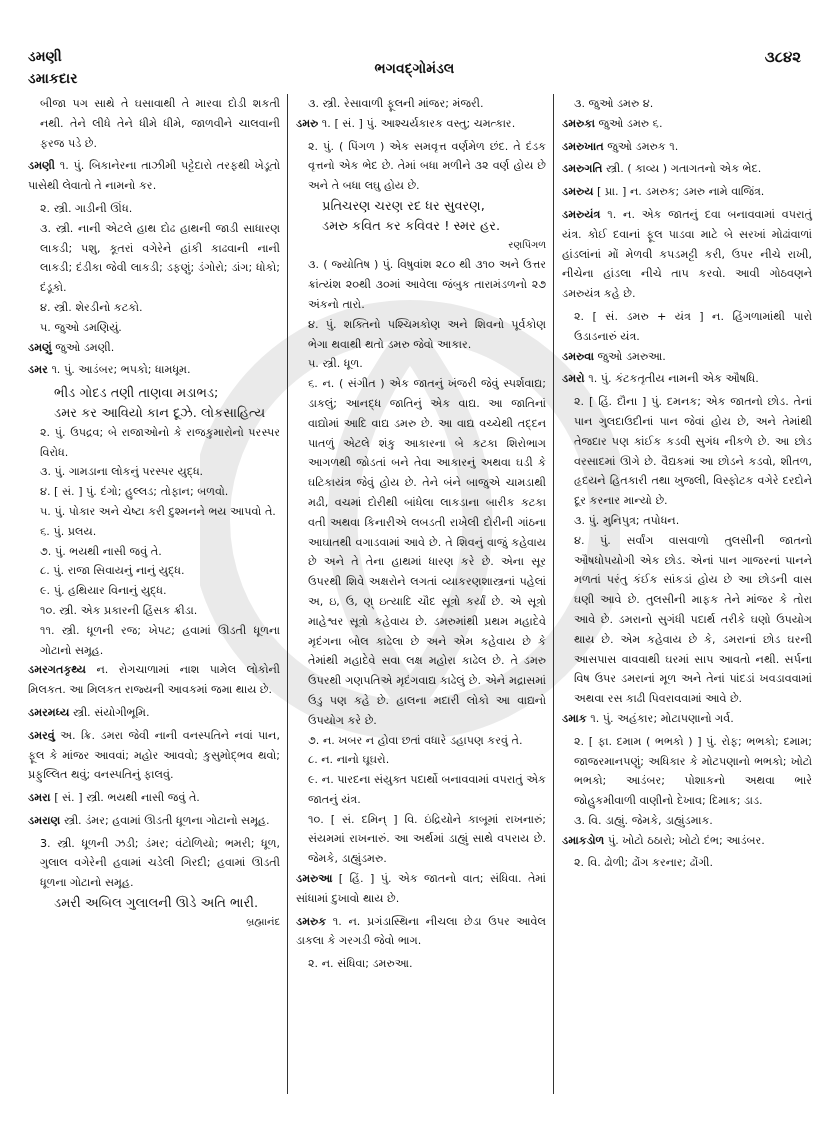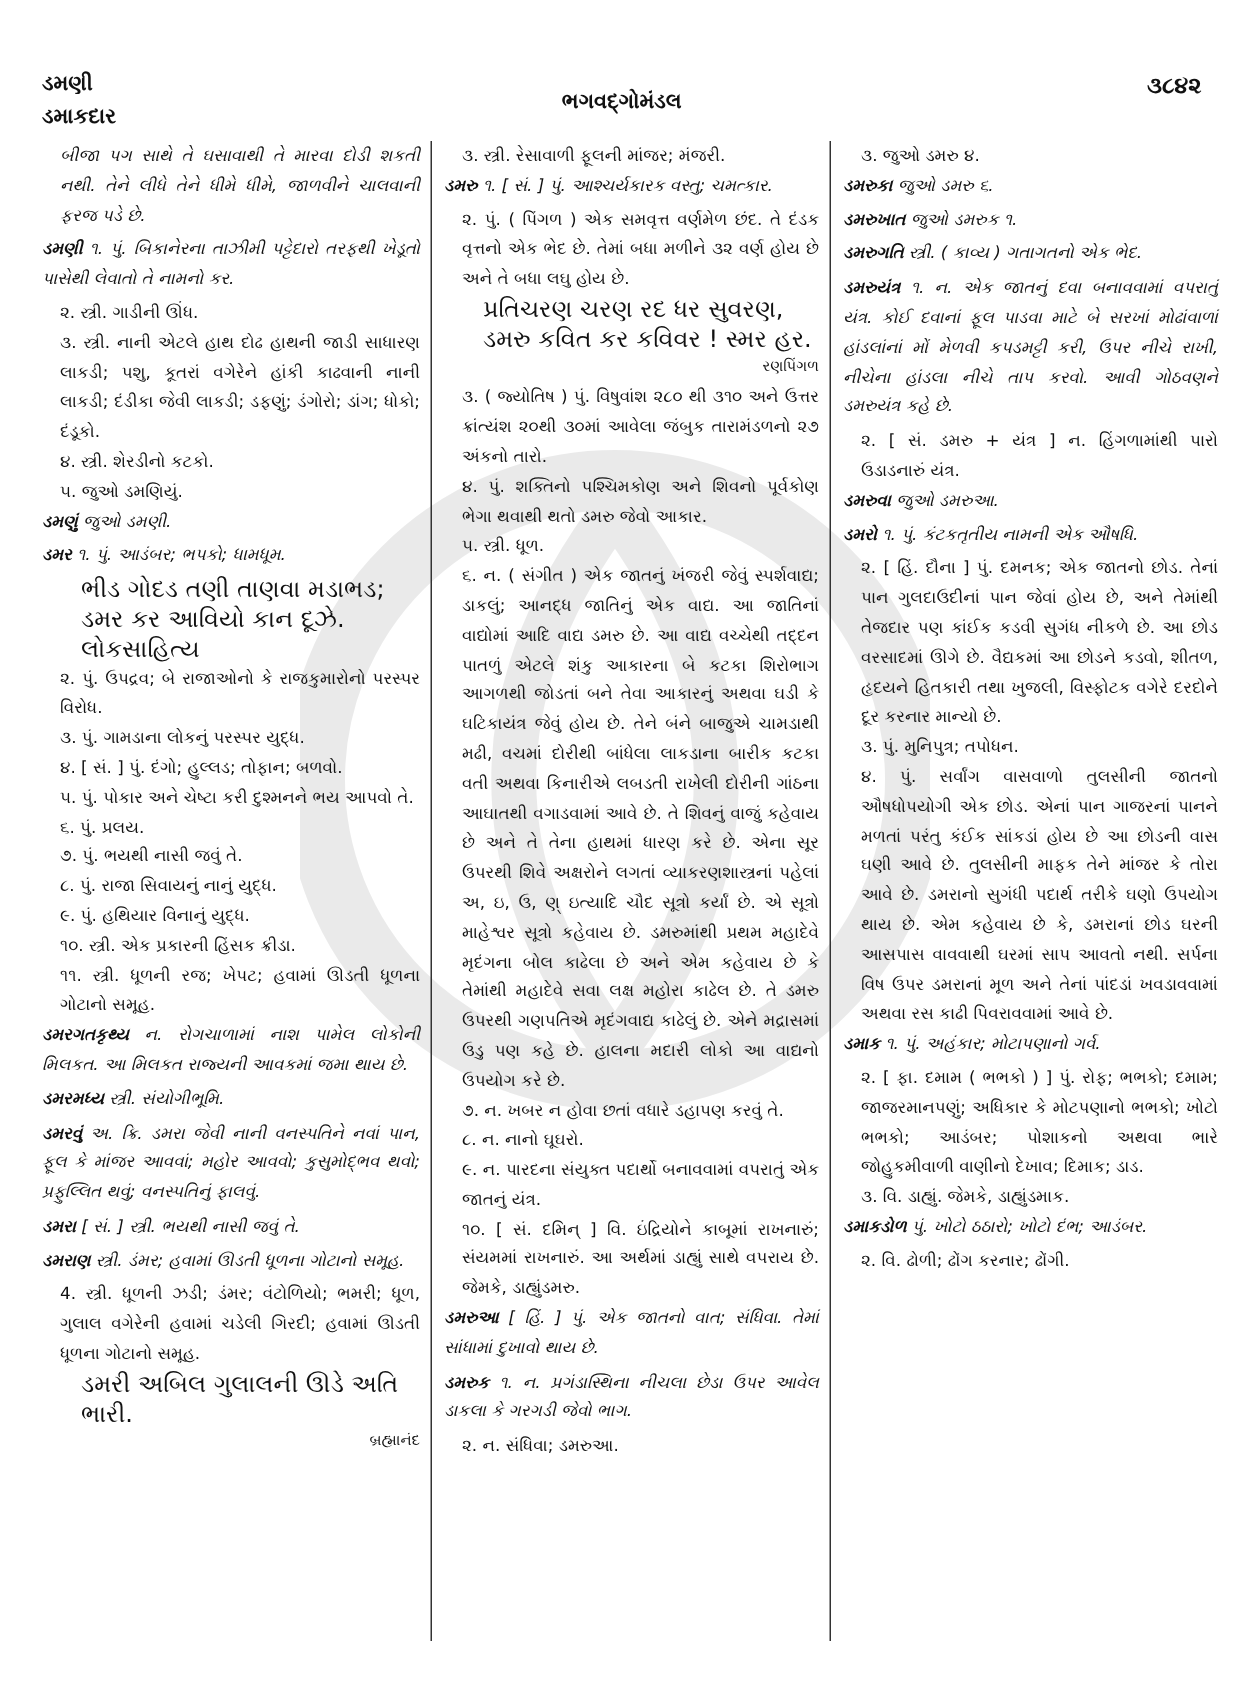--- a/index.html
+++ b/index.html
@@ -12,25 +12,25 @@
   .hdr-center { position: absolute; left: 0; right: 0; top: 12px; text-align: center; font-size: 14px; font-weight: bold; }
   .hdr-right { position: absolute; right: 0; top: 0; font-size: 15px; font-weight: bold; }
   .hdr-left2 { position: absolute; left: 28px; top: 70px; font-size: 14px; font-weight: bold; }
   .col { position: absolute; top: 94px; font-size: 11.2px; line-height: 19.8px; }
   .col1 { left: 28px; width: 252px; }
   .col2 { left: 296px; width: 250px; }
   .col3 { left: 562px; width: 250px; }
   .rule { position: absolute; top: 94px; width: 1px; background: #333; }
   .r1 { left: 287px; height: 1000px; }
   .r2 { left: 553px; height: 1000px; }
-  .entry { margin: 0 0 3px 0; text-align: justify; font-style: italic; }
+  .entry { margin: 0 0 3px 0; text-align: justify; }
   .cont { padding-left: 12px; }
   .hw { font-weight: bold; }
   .sense { padding-left: 12px; margin: 0; text-align: justify; }
-  .quote { padding-left: 26px; font-size: 16px; margin: 0; }
+  .quote { padding-left: 26px; font-size: 13px; margin: 0; }
   .src { text-align: right; font-size: 10px; margin: 0; font-family: Liberation Mono, monospace; }
 </style>
 </head>
 <body>
 
 <svg class="watermark" viewBox="0 0 420 520">
   <circle cx="210" cy="260" r="200" fill="none" stroke="#000" stroke-width="40"></circle>
   <path d="M210 80 C 120 200, 120 320, 210 440 C 300 320, 300 200, 210 80 Z" fill="none" stroke="#000" stroke-width="30"></path>
 </svg>
 
@@ -63,21 +63,21 @@
     <p class="sense">૭. પું. ભયથી નાસી જવું તે.</p>
     <p class="sense">૮. પું. રાજા સિવાયનું નાનું યુદ્ધ.</p>
     <p class="sense">૯. પું. હથિયાર વિનાનું યુદ્ધ.</p>
     <p class="sense">૧૦. સ્ત્રી. એક પ્રકારની હિંસક ક્રીડા.</p>
     <p class="sense">૧૧. સ્ત્રી. ધૂળની રજ; ખેપટ; હવામાં ઊડતી ધૂળના ગોટાનો સમૂહ.</p>
     <p class="entry"><span class="hw">ડમરગતકૃથ્ય</span><span> ન. રોગચાળામાં નાશ પામેલ લોકોની મિલકત. આ મિલકત રાજ્યની આવકમાં જમા થાય છે.</span></p>
     <p class="entry"><span class="hw">ડમરમધ્ય</span><span> સ્ત્રી. સંયોગીભૂમિ.</span></p>
     <p class="entry"><span class="hw">ડમરવું</span><span> અ. ક્રિ. ડમરા જેવી નાની વનસ્પતિને નવાં પાન, ફૂલ કે માંજર આવવાં; મહોર આવવો; કુસુમોદ્ભવ થવો; પ્રફુલ્લિત થવું; વનસ્પતિનું ફાલવું.</span></p>
     <p class="entry"><span class="hw">ડમરા</span><span> [ સં. ] સ્ત્રી. ભયથી નાસી જવું તે.</span></p>
     <p class="entry"><span class="hw">ડમરાણ</span><span> સ્ત્રી. ડંમર; હવામાં ઊડતી ધૂળના ગોટાનો સમૂહ.</span></p>
-    <p class="sense">4. સ્ત્રી. ધૂળની ઝડી; ડંમર; વંટોળિયો; ભમરી; ધૂળ, ગુલાલ વગેરેની હવામાં ચડેલી ગિરદી; હવામાં ઊડતી ધૂળના ગોટાનો સમૂહ.</p>
+    <p class="sense">3. સ્ત્રી. ધૂળની ઝડી; ડંમર; વંટોળિયો; ભમરી; ધૂળ, ગુલાલ વગેરેની હવામાં ચડેલી ગિરદી; હવામાં ઊડતી ધૂળના ગોટાનો સમૂહ.</p>
     <p class="quote">ડમરી અબિલ ગુલાલની ઊડે અતિ ભારી.</p>
     <p class="src">બ્રહ્માનંદ</p>
   </div>
 <div class="col col2">
     <p class="sense">૩. સ્ત્રી. રેસાવાળી ફૂલની માંજર; મંજરી.</p>
     <p class="entry"><span class="hw">ડમરુ</span><span> ૧. [ સં. ] પું. આશ્ચર્યકારક વસ્તુ; ચમત્કાર.</span></p>
     <p class="sense">૨. પું. ( પિંગળ ) એક સમવૃત્ત વર્ણમેળ છંદ. તે દંડક વૃત્તનો એક ભેદ છે. તેમાં બધા મળીને ૩૨ વર્ણ હોય છે અને તે બધા લઘુ હોય છે.</p>
     <p class="quote">પ્રતિચરણ ચરણ રદ ધર સુવરણ,</p>
     <p class="quote">ડમરુ કવિત કર કવિવર ! સ્મર હર.</p>
     <p class="src">રણપિંગળ</p>
@@ -91,20 +91,21 @@
     <p class="sense">૧૦. [ સં. દમિન્ ] વિ. ઇંદ્રિયોને કાબૂમાં રાખનારું; સંયમમાં રાખનારું. આ અર્થમાં ડાહ્યું સાથે વપરાય છે. જેમકે, ડાહ્યુંડમરુ.</p>
     <p class="entry"><span class="hw">ડમરુઆ</span><span> [ હિં. ] પું. એક જાતનો વાત; સંધિવા. તેમાં સાંધામાં દુખાવો થાય છે.</span></p>
     <p class="entry"><span class="hw">ડમરુક</span><span> ૧. ન. પ્રગંડાસ્થિના નીચલા છેડા ઉપર આવેલ ડાકલા કે ગરગડી જેવો ભાગ.</span></p>
     <p class="sense">૨. ન. સંધિવા; ડમરુઆ.</p>
   </div>
 <div class="col col3">
     <p class="sense">૩. જુઓ ડમરુ ૪.</p>
     <p class="entry"><span class="hw">ડમરુકા</span><span> જુઓ ડમરુ ૬.</span></p>
     <p class="entry"><span class="hw">ડમરુખાત</span><span> જુઓ ડમરુક ૧.</span></p>
     <p class="entry"><span class="hw">ડમરુગતિ</span><span> સ્ત્રી. ( કાવ્ય ) ગતાગતનો એક ભેદ.</span></p>
+    <p class="entry"><span class="hw">ડમરુય</span><span> [ પ્રા. ] ન. ડમરુક; ડમરુ નામે વાજિંત્ર.</span></p>
     <p class="entry"><span class="hw">ડમરુયંત્ર</span><span> ૧. ન. એક જાતનું દવા બનાવવામાં વપરાતું યંત્ર. કોઈ દવાનાં ફૂલ પાડવા માટે બે સરખાં મોઢાંવાળાં હાંડલાંનાં મોં મેળવી કપડમટ્ટી કરી, ઉપર નીચે રાખી, નીચેના હાંડલા નીચે તાપ કરવો. આવી ગોઠવણને ડમરુયંત્ર કહે છે.</span></p>
     <p class="sense">૨. [ સં. ડમરુ + યંત્ર ] ન. હિંગળામાંથી પારો ઉડાડનારું યંત્ર.</p>
     <p class="entry"><span class="hw">ડમરુવા</span><span> જુઓ ડમરુઆ.</span></p>
     <p class="entry"><span class="hw">ડમરો</span><span> ૧. પું. કંટકતૃતીય નામની એક ઔષધિ.</span></p>
     <p class="sense">૨. [ હિં. દૌના ] પું. દમનક; એક જાતનો છોડ. તેનાં પાન ગુલદાઉદીનાં પાન જેવાં હોય છે, અને તેમાંથી તેજદાર પણ કાંઈક કડવી સુગંધ નીકળે છે. આ છોડ વરસાદમાં ઊગે છે. વૈદ્યકમાં આ છોડને કડવો, શીતળ, હૃદયને હિતકારી તથા ખુજલી, વિસ્ફોટક વગેરે દરદોને દૂર કરનાર માન્યો છે.</p>
     <p class="sense">૩. પું. મુનિપુત્ર; તપોધન.</p>
     <p class="sense">૪. પું. સર્વાંગ વાસવાળો તુલસીની જાતનો ઔષધોપયોગી એક છોડ. એનાં પાન ગાજરનાં પાનને મળતાં પરંતુ કંઈક સાંકડાં હોય છે આ છોડની વાસ ઘણી આવે છે. તુલસીની માફક તેને માંજર કે તોરા આવે છે. ડમરાનો સુગંધી પદાર્થ તરીકે ઘણો ઉપયોગ થાય છે. એમ કહેવાય છે કે, ડમરાનાં છોડ ઘરની આસપાસ વાવવાથી ઘરમાં સાપ આવતો નથી. સર્પના વિષ ઉપર ડમરાનાં મૂળ અને તેનાં પાંદડાં ખવડાવવામાં અથવા રસ કાઢી પિવરાવવામાં આવે છે.</p>
     <p class="entry"><span class="hw">ડમાક</span><span> ૧. પું. અહંકાર; મોટાપણાનો ગર્વ.</span></p>
     <p class="sense">૨. [ ફા. દમામ ( ભભકો ) ] પું. રોફ; ભભકો; દમામ; જાજરમાનપણું; અધિકાર કે મોટપણાનો ભભકો; ખોટો ભભકો; આડંબર; પોશાકનો અથવા ભારે જોહુકમીવાળી વાણીનો દેખાવ; દિમાક; ડાડ.</p>
     <p class="sense">૩. વિ. ડાહ્યું. જેમકે, ડાહ્યુંડમાક.</p>

